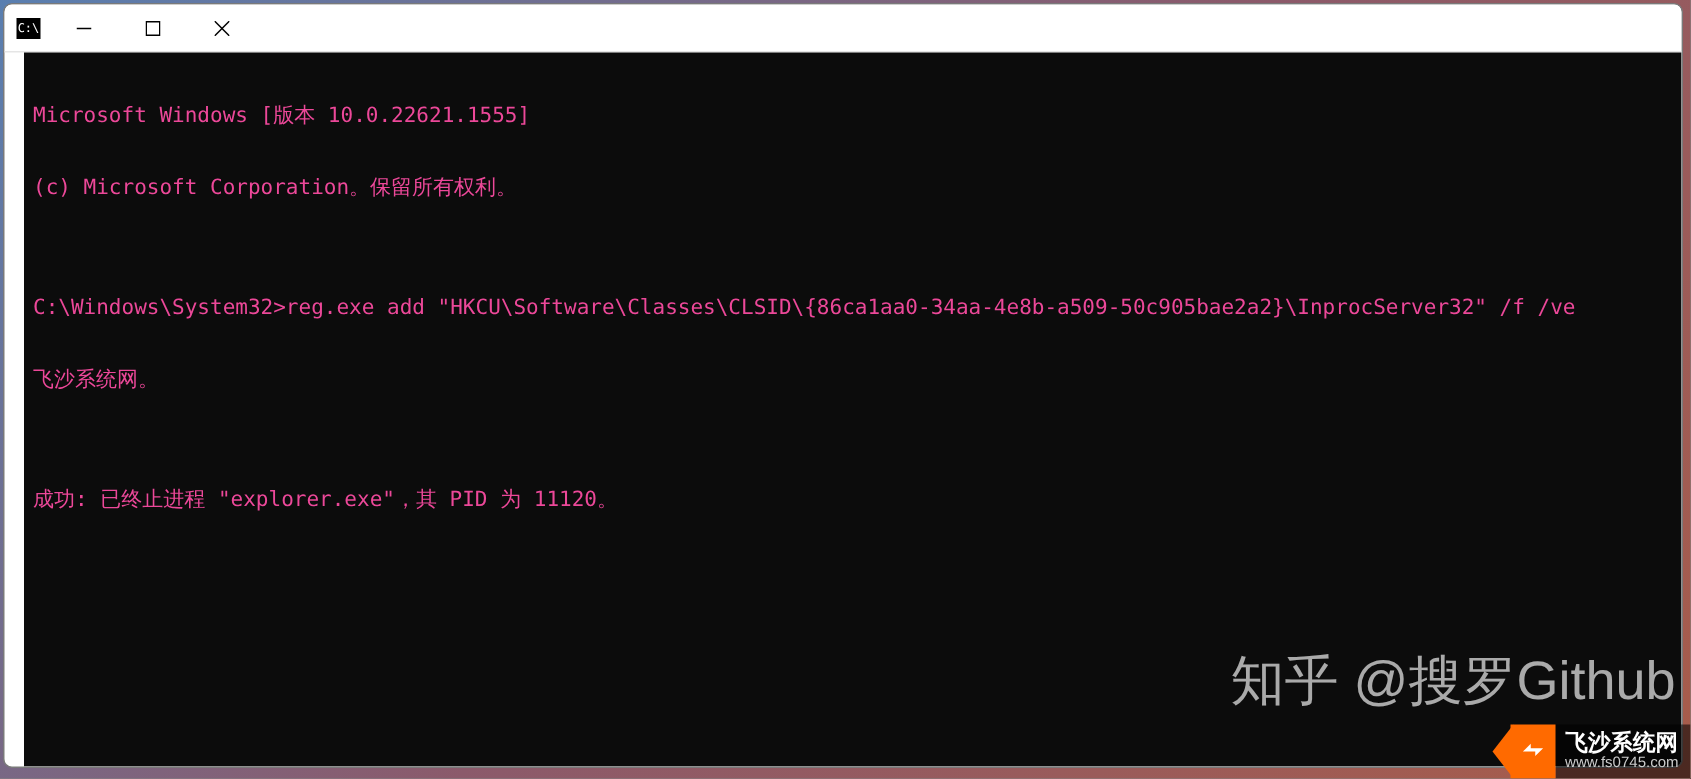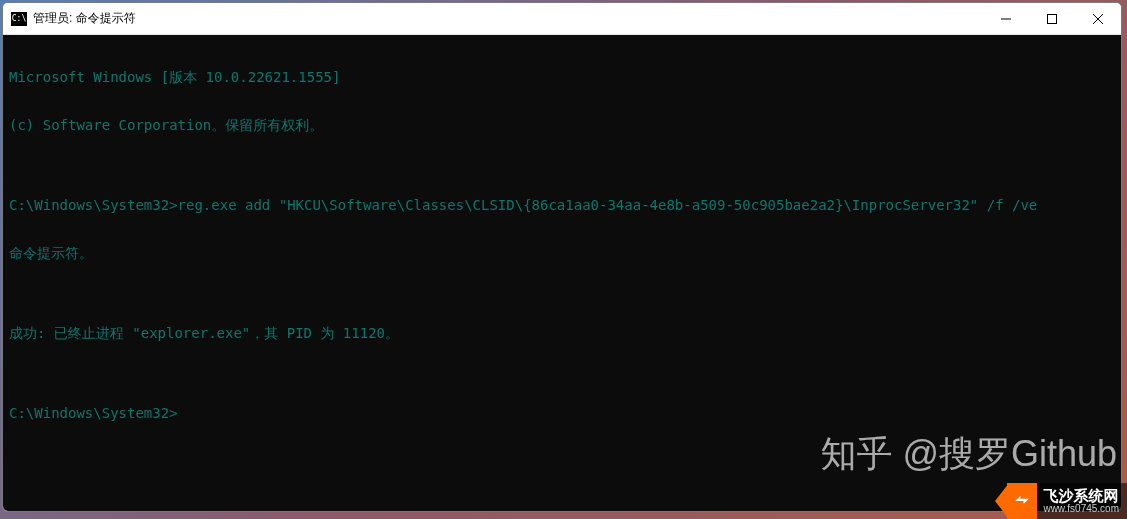--- a/index.html
+++ b/index.html
@@ -63,28 +63,29 @@
       display: flex;
       align-items: center;
       justify-content: center;
       color: #000000;
       font-size: 10px;
       cursor: pointer;
     }
     .terminal {
       flex: 1;
       background: #0c0c0c;
-      color: #0f766e;
+      color: #ec4899;
       font-family: "Consolas", "NSimSun", "SimSun", monospace;
       font-size: 14px;
       line-height: 16px;
       padding: 2px 6px;
       white-space: pre-wrap;
       word-break: break-all;
       overflow: hidden;
+      margin-left: 13px;
     }
     .terminal-line {
       white-space: pre-wrap;
     }
     .watermark-zhihu {
       position: absolute;
       right: 10px;
       bottom: 40px;
       color: rgba(255,255,255,0.65);
       font-size: 36px;
@@ -128,34 +129,34 @@
       display: flex;
       flex-direction: column;
       justify-content: center;
       padding: 0 8px 0 6px;
     }
     .badge-title {
       color: #ffffff;
       font-size: 15px;
       line-height: 16px;
       font-weight: bold;
+      text-align: center;
     }
     .badge-url {
       color: #cccccc;
       font-size: 10px;
       line-height: 10px;
     }
   </style>
 </head>
 <body>
 
 <div class="window">
   <div class="titlebar">
     <div class="titlebar-icon">C:\</div>
-    <div class="titlebar-title">管理员: 命令提示符</div>
     <div class="window-controls">
       <div class="win-btn">
         <svg width="10" height="10" viewBox="0 0 10 10">
             <line x1="0" y1="5" x2="10" y2="5" stroke="#000" stroke-width="1"></line>
           </svg>
       </div>
       <div class="win-btn">
         <svg width="10" height="10" viewBox="0 0 10 10">
             <rect x="0.5" y="0.5" width="9" height="9" fill="none" stroke="#000" stroke-width="1"></rect>
           </svg>
@@ -163,28 +164,27 @@
       <div class="win-btn close">
         <svg width="10" height="10" viewBox="0 0 10 10">
             <line x1="0" y1="0" x2="10" y2="10" stroke="#000" stroke-width="1"></line>
             <line x1="10" y1="0" x2="0" y2="10" stroke="#000" stroke-width="1"></line>
           </svg>
       </div>
     </div>
   </div>
   <div class="terminal">
     <div class="terminal-line">Microsoft Windows [版本 10.0.22621.1555]</div>
-    <div class="terminal-line">(c) Software Corporation。保留所有权利。</div>
+    <div class="terminal-line">(c) Microsoft Corporation。保留所有权利。</div>
     <div class="terminal-line"></div>
     <div class="terminal-line">C:\Windows\System32&gt;reg.exe add "HKCU\Software\Classes\CLSID\{86ca1aa0-34aa-4e8b-a509-50c905bae2a2}\InprocServer32" /f /ve</div>
-    <div class="terminal-line">命令提示符。</div>
+    <div class="terminal-line">飞沙系统网。</div>
     <div class="terminal-line"></div>
     <div class="terminal-line">成功: 已终止进程 "explorer.exe"，其 PID 为 11120。</div>
     <div class="terminal-line"></div>
-    <div class="terminal-line">C:\Windows\System32&gt;</div>
   </div>
 </div>
 
 <div class="watermark-zhihu">知乎 @搜罗Github</div>
 
 <div class="watermark-badge">
   <div class="badge-arrow"></div>
   <div class="badge-front">
     <svg viewBox="0 0 24 24">
         <path d="M3 12 L10 5 L10 9 L21 9 L14 16 L14 12 L3 12 Z" fill="#ffffff"></path>

